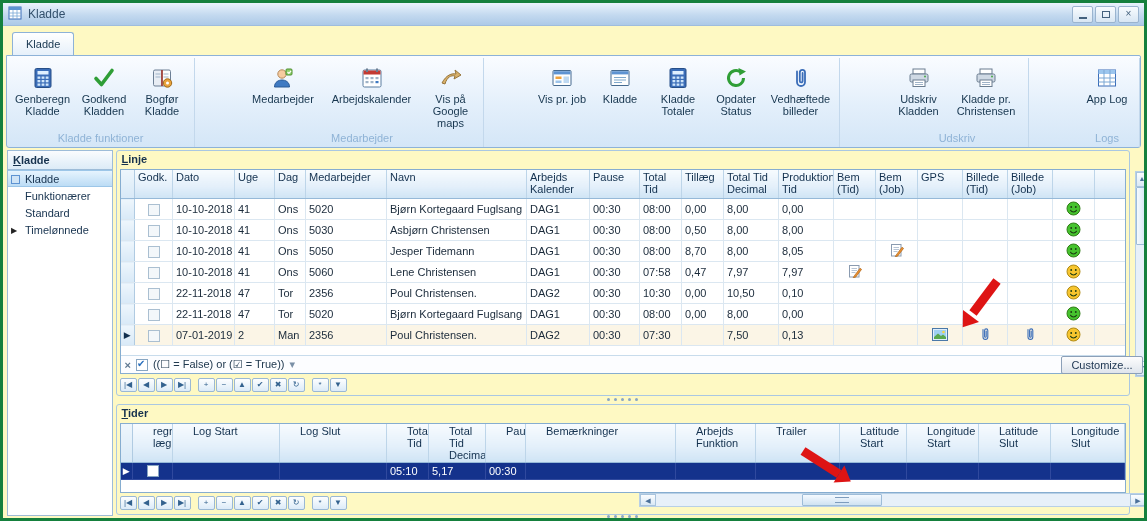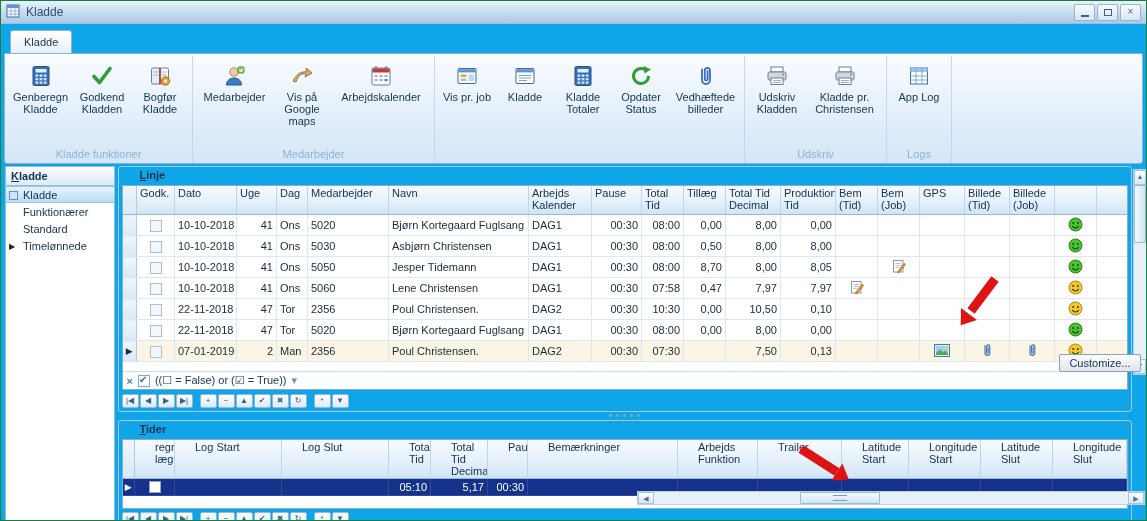--- a/index.html
+++ b/index.html
@@ -1,60 +1,60 @@
 <!DOCTYPE html>
 <html><head>
 <meta charset="utf-8">
 <style>
   html,body{margin:0;padding:0;background:#fff;font-family:"Liberation Sans",sans-serif;}
-  .window{position:relative;width:1147px;height:521px;border:1px solid #15803d;background:#0ea5e9;box-sizing:border-box;overflow:hidden;font-size:11px;color:#17364f;}
+  .window{position:relative;width:1147px;height:521px;border:3px solid #15803d;background:#fef9c3;box-sizing:border-box;overflow:hidden;font-size:11px;color:#17364f;}
   
   .titlebar{height:22px;background:linear-gradient(#eaf3fc,#c3d9ef 55%,#adcae7);display:flex;align-items:center;padding:0 5px;border-bottom:1px solid #9fbddc;}
   .title-text{margin-left:6px;color:#33506c;font-size:12px;}
   .win-btns{margin-left:auto;display:flex;gap:2px;}
   .win-btn{width:19px;height:15px;border:1px solid #9ab4cf;border-radius:2px;background:linear-gradient(#f8fbfe,#d8e6f3);display:flex;align-items:center;justify-content:center;color:#44617e;font-size:10px;line-height:10px;cursor:default;}
   .min-glyph{display:block;width:8px;height:2px;background:#44617e;margin-top:7px;}
   .max-glyph{display:block;width:8px;height:7px;border:1px solid #44617e;box-sizing:border-box;}
   
   .tabstrip{height:29px;position:relative;}
   .tab{position:absolute;left:9px;bottom:0;height:22px;padding:0 13px;background:linear-gradient(#ffffff,#e6f0fa);border:1px solid #8db2d8;border-bottom:none;border-radius:3px 3px 0 0;display:flex;align-items:center;color:#17364f;}
   
-  .ribbon{margin:0 3px;height:111px;border:1px solid #8db2d8;border-radius:0 2px 3px 3px;background:linear-gradient(#fafcff,#e3effb 55%,#d4e6f7);display:flex;box-sizing:border-box;padding:2px 0 0 0;}
+  .ribbon{margin:0 3px;height:93px;border:1px solid #8db2d8;border-radius:0 2px 3px 3px;background:linear-gradient(#fafcff,#e3effb 55%,#d4e6f7);display:flex;box-sizing:border-box;padding:2px 0 0 0;justify-content:space-between;}
   .rib-group{display:flex;flex-direction:column;border-right:1px solid #c3d8ec;padding:1px 3px 0;}
   .rib-btns{display:flex;flex:1;align-items:flex-start;}
   .rib-btn{display:flex;flex-direction:column;align-items:center;padding:3px 2px 0;border-radius:3px;}
   .rib-icon{height:31px;display:flex;align-items:center;justify-content:center;}
   .rib-label{font-size:11px;line-height:12px;text-align:center;color:#17364f;white-space:normal;}
   .rib-caption{height:15px;text-align:center;font-size:11px;color:#8fb3d6;padding-top:1px;}
   .rib-btn.disabled .rib-label{color:#9aabbc;}
   .rib-btn.disabled .rib-icon{filter:grayscale(1);opacity:.55;}
   
   .content{display:flex;height:371px;padding:2px 0 0 4px;box-sizing:border-box;}
   .sidebar{width:118px;border:1px solid #9dbcd8;background:#fff;margin-bottom:3px;display:flex;flex-direction:column;}
   .sb-header{height:18px;background:linear-gradient(#fafcfe,#dcebf7);border-bottom:1px solid #9dbcd8;font-weight:bold;display:flex;align-items:center;padding-left:5px;color:#16324e;}
   .sb-item{height:17px;display:flex;align-items:center;padding-left:17px;position:relative;color:#16324e;}
   .sb-item.selected{background:linear-gradient(#e6f4fe,#bcdcf5);border-top:1px solid #9cc6e8;border-bottom:1px solid #9cc6e8;box-sizing:border-box;}
   .sb-marker{position:absolute;left:3px;top:4px;}
   .sb-marker.arrow{font-size:8px;color:#222;top:5px;}
   .sb-marker.box{width:7px;height:7px;border:1px solid #5d93d2;background:#cfe4f6;}
   .main{flex:1;display:flex;flex-direction:column;padding:0 14px 0 3px;position:relative;}
   .group{border:1px solid #aac8e2;border-radius:3px;padding:0 3px 2px;}
   .group.tider{margin-top:1px;}
-  .group-caption{height:15px;font-weight:bold;color:#16324e;padding:2px 0 1px 2px;margin-left:16px;}
+  .group-caption{height:15px;font-weight:bold;color:#16324e;padding:2px 0 1px 2px;}
   .grid-box{border:1px solid #86add0;background:#fff;display:flex;flex-direction:column;overflow:hidden;}
   #linje-box{height:203px;}
   #tider-box{height:68px;}
   table.grid{border-collapse:collapse;table-layout:fixed;width:100%;}
   .grid th{background:linear-gradient(#f7fbfe,#e3effa 60%,#cfe4f5);border-right:1px solid #bdd5e9;border-bottom:1px solid #96b9d8;font-weight:normal;color:#13314f;text-align:left;vertical-align:top;padding:1px 3px;line-height:12px;height:26px;overflow:hidden;white-space:normal;}
   table.tgrid th{height:28px;padding-left:20px;}
   .grid td{border-right:1px solid #dbe7f1;border-bottom:1px solid #dbe7f1;color:#1a2a3a;padding:0 3px;white-space:nowrap;overflow:hidden;vertical-align:middle;height:20px;}
   table.tgrid td{height:16px;}
   .grid td.ind,.grid th.ind{background:linear-gradient(#eef6fc,#d8e9f7);border-right:1px solid #b0cbe2;padding:0 1px;}
   .grid th.filler,.grid td.filler{border-right:none;}
-  .grid td.r{text-align:right;}
+  .grid td.r{}
   .grid td.c{text-align:center;}
   tr.sel td{background:#fbf5e6;}
   tr.sel td.ind{background:linear-gradient(#eef6fc,#d8e9f7);}
   tr.navy td{background:#14328c;color:#fff;border-color:#30499e;}
   tr.navy td.ind{background:#14328c;border-right-color:#30499e;}
   .row-arrow{font-size:9px;color:#13304f;display:block;text-align:center;}
   tr.navy .row-arrow{color:#fff;}
   .cb{width:12px;height:12px;border:1px solid #88a6c2;background:#fff;display:inline-block;position:relative;box-sizing:border-box;vertical-align:middle;}
   .cb.dim{border-color:#aabfd1;background:#f3f7fa;}
   .cb.checked::after{content:"✔";position:absolute;left:0px;top:-2px;font-size:10px;color:#2a6fbd;}
@@ -169,46 +169,46 @@
             <div class="rib-icon">
               <svg width="24" height="24" viewBox="0 0 24 24">
                 <circle cx="11" cy="8" r="4.2" fill="#f6cba0" stroke="#b58a5c"></circle>
                 <path d="M3.5 21 c0 -5 4 -7 7.5 -7 s7.5 2 7.5 7z" fill="#3f7ac2" stroke="#2a5a96"></path>
                 <rect x="15" y="3" width="6" height="6" rx="1" fill="#8fd06c" stroke="#4e8f2f"></rect>
                 <path d="M16.5 6 l1.4 1.4 2.2 -2.6" stroke="#fff" fill="none" stroke-width="1.2"></path>
               </svg>
             </div>
             <div class="rib-label">Medarbejder</div>
           </div>
-          <div class="rib-btn" style="width:54px">
-            <div class="rib-icon">
-              <svg width="24" height="24" viewBox="0 0 24 24">
-                <path d="M3 17 C7 9 13 7 17 8 L16 4 L22 9 L15 13 L16 10 C12 9 8 11 6 18 Z" fill="#d9b16a" stroke="#96753c" stroke-linejoin="round"></path>
-              </svg>
-            </div>
-            <div class="rib-label">Vis på Google maps</div>
-          </div>
           <div class="rib-btn" style="width:96px">
             <div class="rib-icon">
               <svg width="24" height="24" viewBox="0 0 24 24">
                 <rect x="3" y="4" width="18" height="17" rx="1.5" fill="#fff" stroke="#5a7ca0"></rect>
                 <rect x="3.5" y="4.5" width="17" height="4" fill="#c33a32"></rect>
                 <rect x="6" y="2.5" width="2" height="3.5" fill="#6b7d90"></rect>
                 <rect x="16" y="2.5" width="2" height="3.5" fill="#6b7d90"></rect>
                 <g fill="#9fb3c8">
                   <rect x="5.5" y="11" width="3" height="2.2"></rect>
                   <rect x="10.5" y="11" width="3" height="2.2"></rect>
                   <rect x="15.5" y="11" width="3" height="2.2"></rect>
                   <rect x="5.5" y="15" width="3" height="2.2"></rect>
                   <rect x="10.5" y="15" width="3" height="2.2"></rect>
                 </g>
                 <rect x="15.5" y="15" width="3" height="2.2" fill="#3f7ac2"></rect>
               </svg>
             </div>
             <div class="rib-label">Arbejdskalender</div>
+          </div>
+          <div class="rib-btn" style="width:54px">
+            <div class="rib-icon">
+              <svg width="24" height="24" viewBox="0 0 24 24">
+                <path d="M3 17 C7 9 13 7 17 8 L16 4 L22 9 L15 13 L16 10 C12 9 8 11 6 18 Z" fill="#d9b16a" stroke="#96753c" stroke-linejoin="round"></path>
+              </svg>
+            </div>
+            <div class="rib-label">Vis på Google maps</div>
           </div>
         </div>
         <div class="rib-caption">Medarbejder</div>
       </div>
       <div class="rib-group">
         <div class="rib-btns">
           <div class="rib-btn" style="width:54px">
             <div class="rib-icon">
               <svg width="24" height="24" viewBox="0 0 24 24">
                 <rect x="3" y="4.5" width="18" height="15" rx="1" fill="#fdfefe" stroke="#44698f"></rect>

